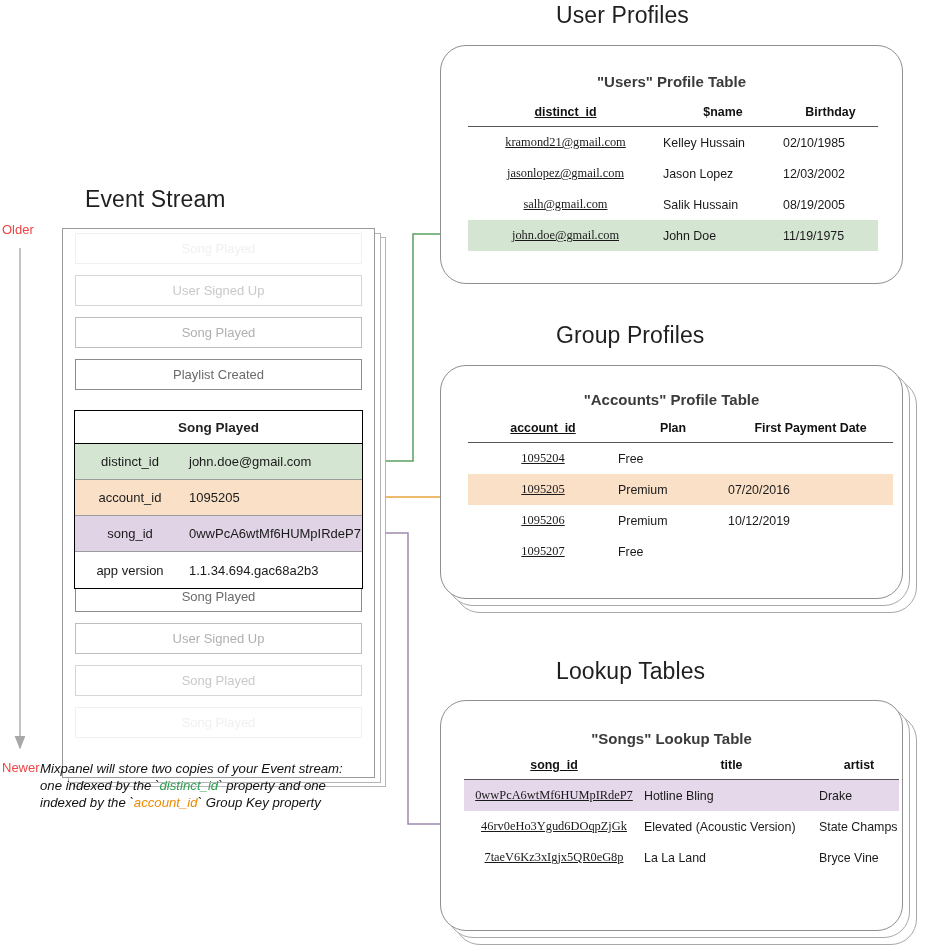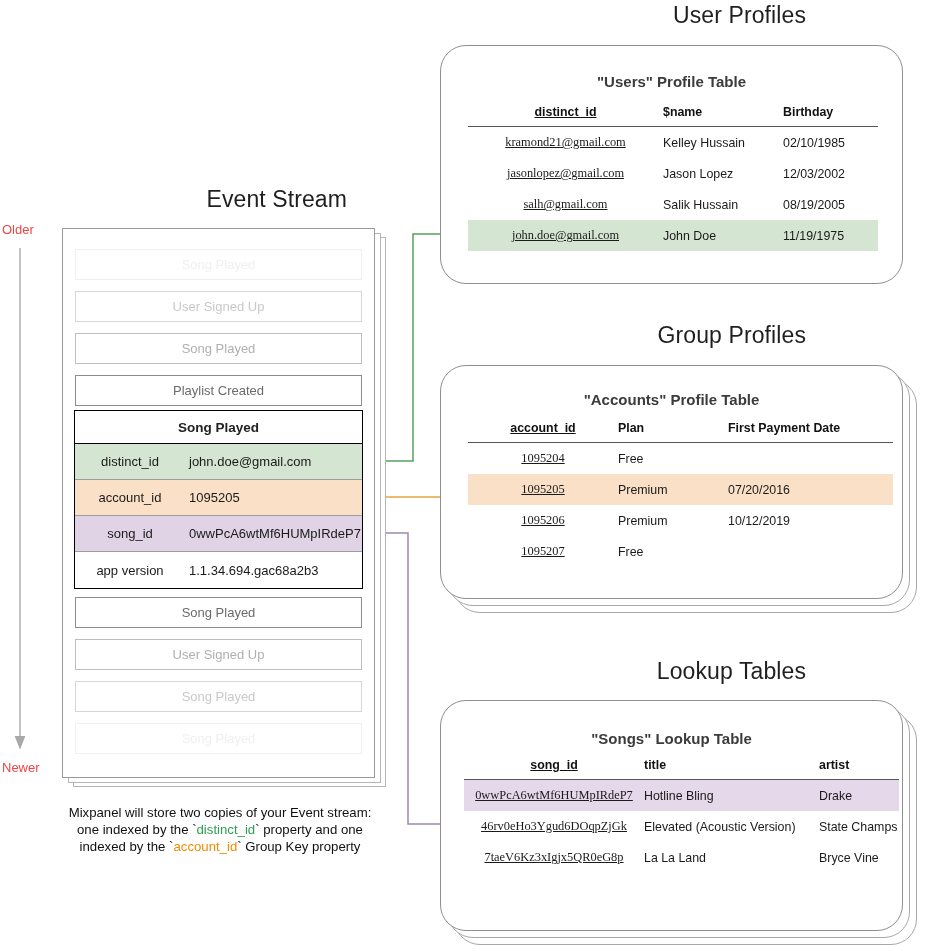--- a/index.html
+++ b/index.html
@@ -11,41 +11,41 @@
     overflow: hidden;
   }
   #root { position: relative; width: 941px; height: 951px; }
 
   
   .section-title {
     position: absolute;
     font-size: 23px;
     font-weight: 400;
     color: #1f1f1f;
-    text-align: right;
+    text-align: left;
     letter-spacing: 0.1px;
     white-space: nowrap;
   }
 
   
   #event-stream-title { left: 85px; top: 186px; width: 262px; }
 
   .stack-shadow {
     position: absolute;
     border: 1.6px solid #b5b5b5;
     background: #ffffff;
   }
   #es-shadow2 { left: 73px; top: 237px; width: 313px; height: 550px; }
   #es-shadow1 { left: 68px; top: 233px; width: 313px; height: 550px; }
   #es-panel {
     position: absolute;
     left: 62px; top: 228px; width: 313px; height: 550px;
     border: 1.8px solid #9a9a9a;
     background: #ffffff;
-    padding: 20px 12px;
+    padding: 4px 12px;
   }
   .ev {
     position: relative;
     height: 31px;
     margin-bottom: 11px;
     border: 1.3px solid #7d7d7d;
     background: #fff;
     display: flex; align-items: center; justify-content: center;
     font-size: 13px;
     color: #585858;
@@ -120,21 +120,21 @@
   .dtable {
     position: absolute;
     border-collapse: collapse;
     font-size: 12.4px;
     color: #1a1a1a;
   }
   .dtable th {
     font-weight: bold;
     font-size: 12.4px;
     padding: 0 0 7px 0;
-    text-align: left;
+    text-align: center;
     color: #111;
     white-space: nowrap;
   }
   .dtable thead tr { border-bottom: 1.4px solid #555; }
   .dtable td {
     padding: 8px 0;
     height: 30px;
     white-space: nowrap;
     vertical-align: middle;
   }
@@ -149,25 +149,25 @@
   
   #connectors {
     position: absolute; left: 0; top: 0;
     width: 941px; height: 951px;
     pointer-events: none;
   }
 
   
   #caption {
     position: absolute;
-    left: 40px; top: 804px; width: 360px;
-    text-align: center;
+    left: 40px; top: 760px; width: 360px;
     font-size: 13.2px;
     line-height: 17px;
     color: #111;
+    font-style: italic;
   }
   .tok-green  { color: #2e9e52; }
   .tok-orange { color: #f08a00; }
 </style>
 </head>
 <body>
 
 <div id="root">
 
   <svg id="connectors" viewBox="0 0 941 951" width="941" height="951">

